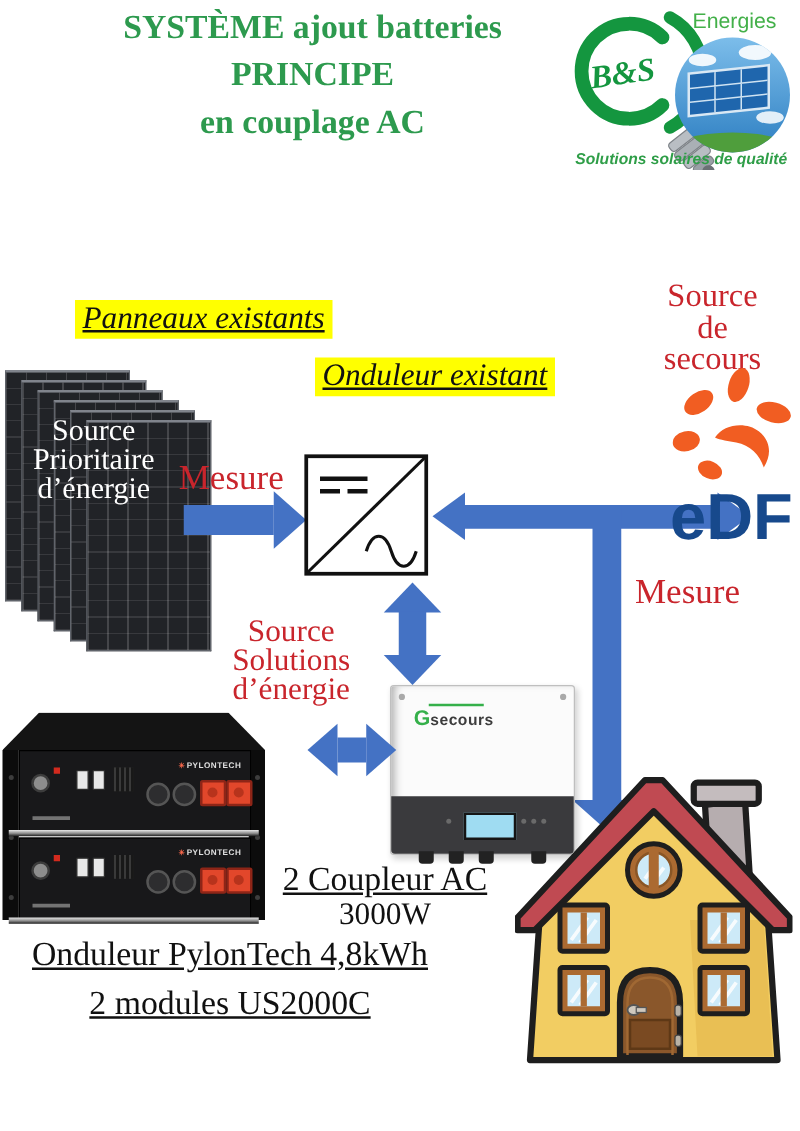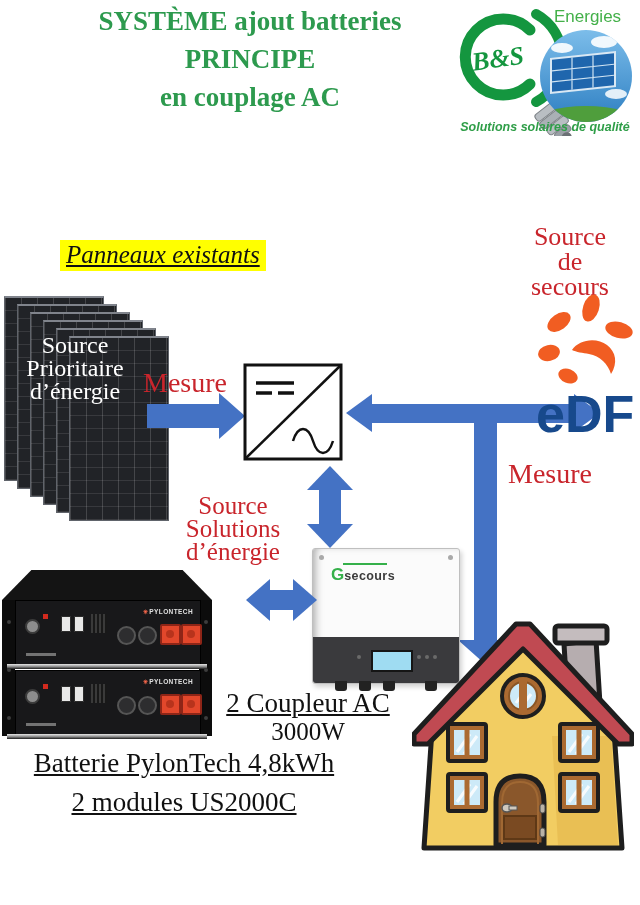--- a/index.html
+++ b/index.html
@@ -157,20 +157,23 @@
       </g>
     </g>
     <text x="28" y="66" transform="rotate(-8 48 58)" font-family="Liberation Serif,serif" font-style="italic" font-weight="bold" font-size="26" fill="#14963f">B&amp;S</text>
     <text x="110" y="20" font-family="Liberation Sans,sans-serif" font-size="17" fill="#43b049">Energies</text>
     <text x="101" y="129" text-anchor="middle" font-family="Liberation Sans,sans-serif" font-style="italic" font-weight="bold" font-size="12.5" fill="#2f9e48">Solutions solaires de qualité</text>
   </svg>
 
   <div class="abs label-panneaux">
     <span class="hl">Panneaux existants</span>
   </div>
+  <div class="abs label-onduleur">
+    <span class="hl">Onduleur existant</span>
+  </div>
 
   <div class="abs solar-stack">
     <div class="panel" style="left:0;top:0"></div>
     <div class="panel" style="left:13px;top:8px"></div>
     <div class="panel" style="left:26px;top:16px"></div>
     <div class="panel" style="left:39px;top:24px"></div>
     <div class="panel" style="left:52px;top:32px"></div>
     <div class="panel" style="left:65px;top:40px"></div>
   </div>
   <div class="abs priority-text">
@@ -293,21 +296,21 @@
       <div class="m-model"></div>
     </div>
     <div class="bat-sep" style="top:164px"></div>
   </div>
 
   <div class="abs caption coupler">
     <div class="l1">2 Coupleur AC</div>
     <div class="l2">3000W</div>
   </div>
   <div class="abs caption battery-caption">
-    <div class="l1">Batterie PylonTech 4,8kWh</div>
+    <div class="l1">Onduleur PylonTech 4,8kWh</div>
     <div class="l2">2 modules US2000C</div>
   </div>
 
   <svg class="abs" style="left:412px;top:616px" width="222" height="244" viewBox="0 0 222 244">
 
     <g>
       <polygon points="152,28 184,24 188,88 156,94" fill="#b6adaf" stroke="#1e1e1e" stroke-width="5" stroke-linejoin="round"></polygon>
       <rect x="143" y="10" width="52" height="17" rx="3" fill="#c4bcbe" stroke="#1e1e1e" stroke-width="5"></rect>
     </g>
 

